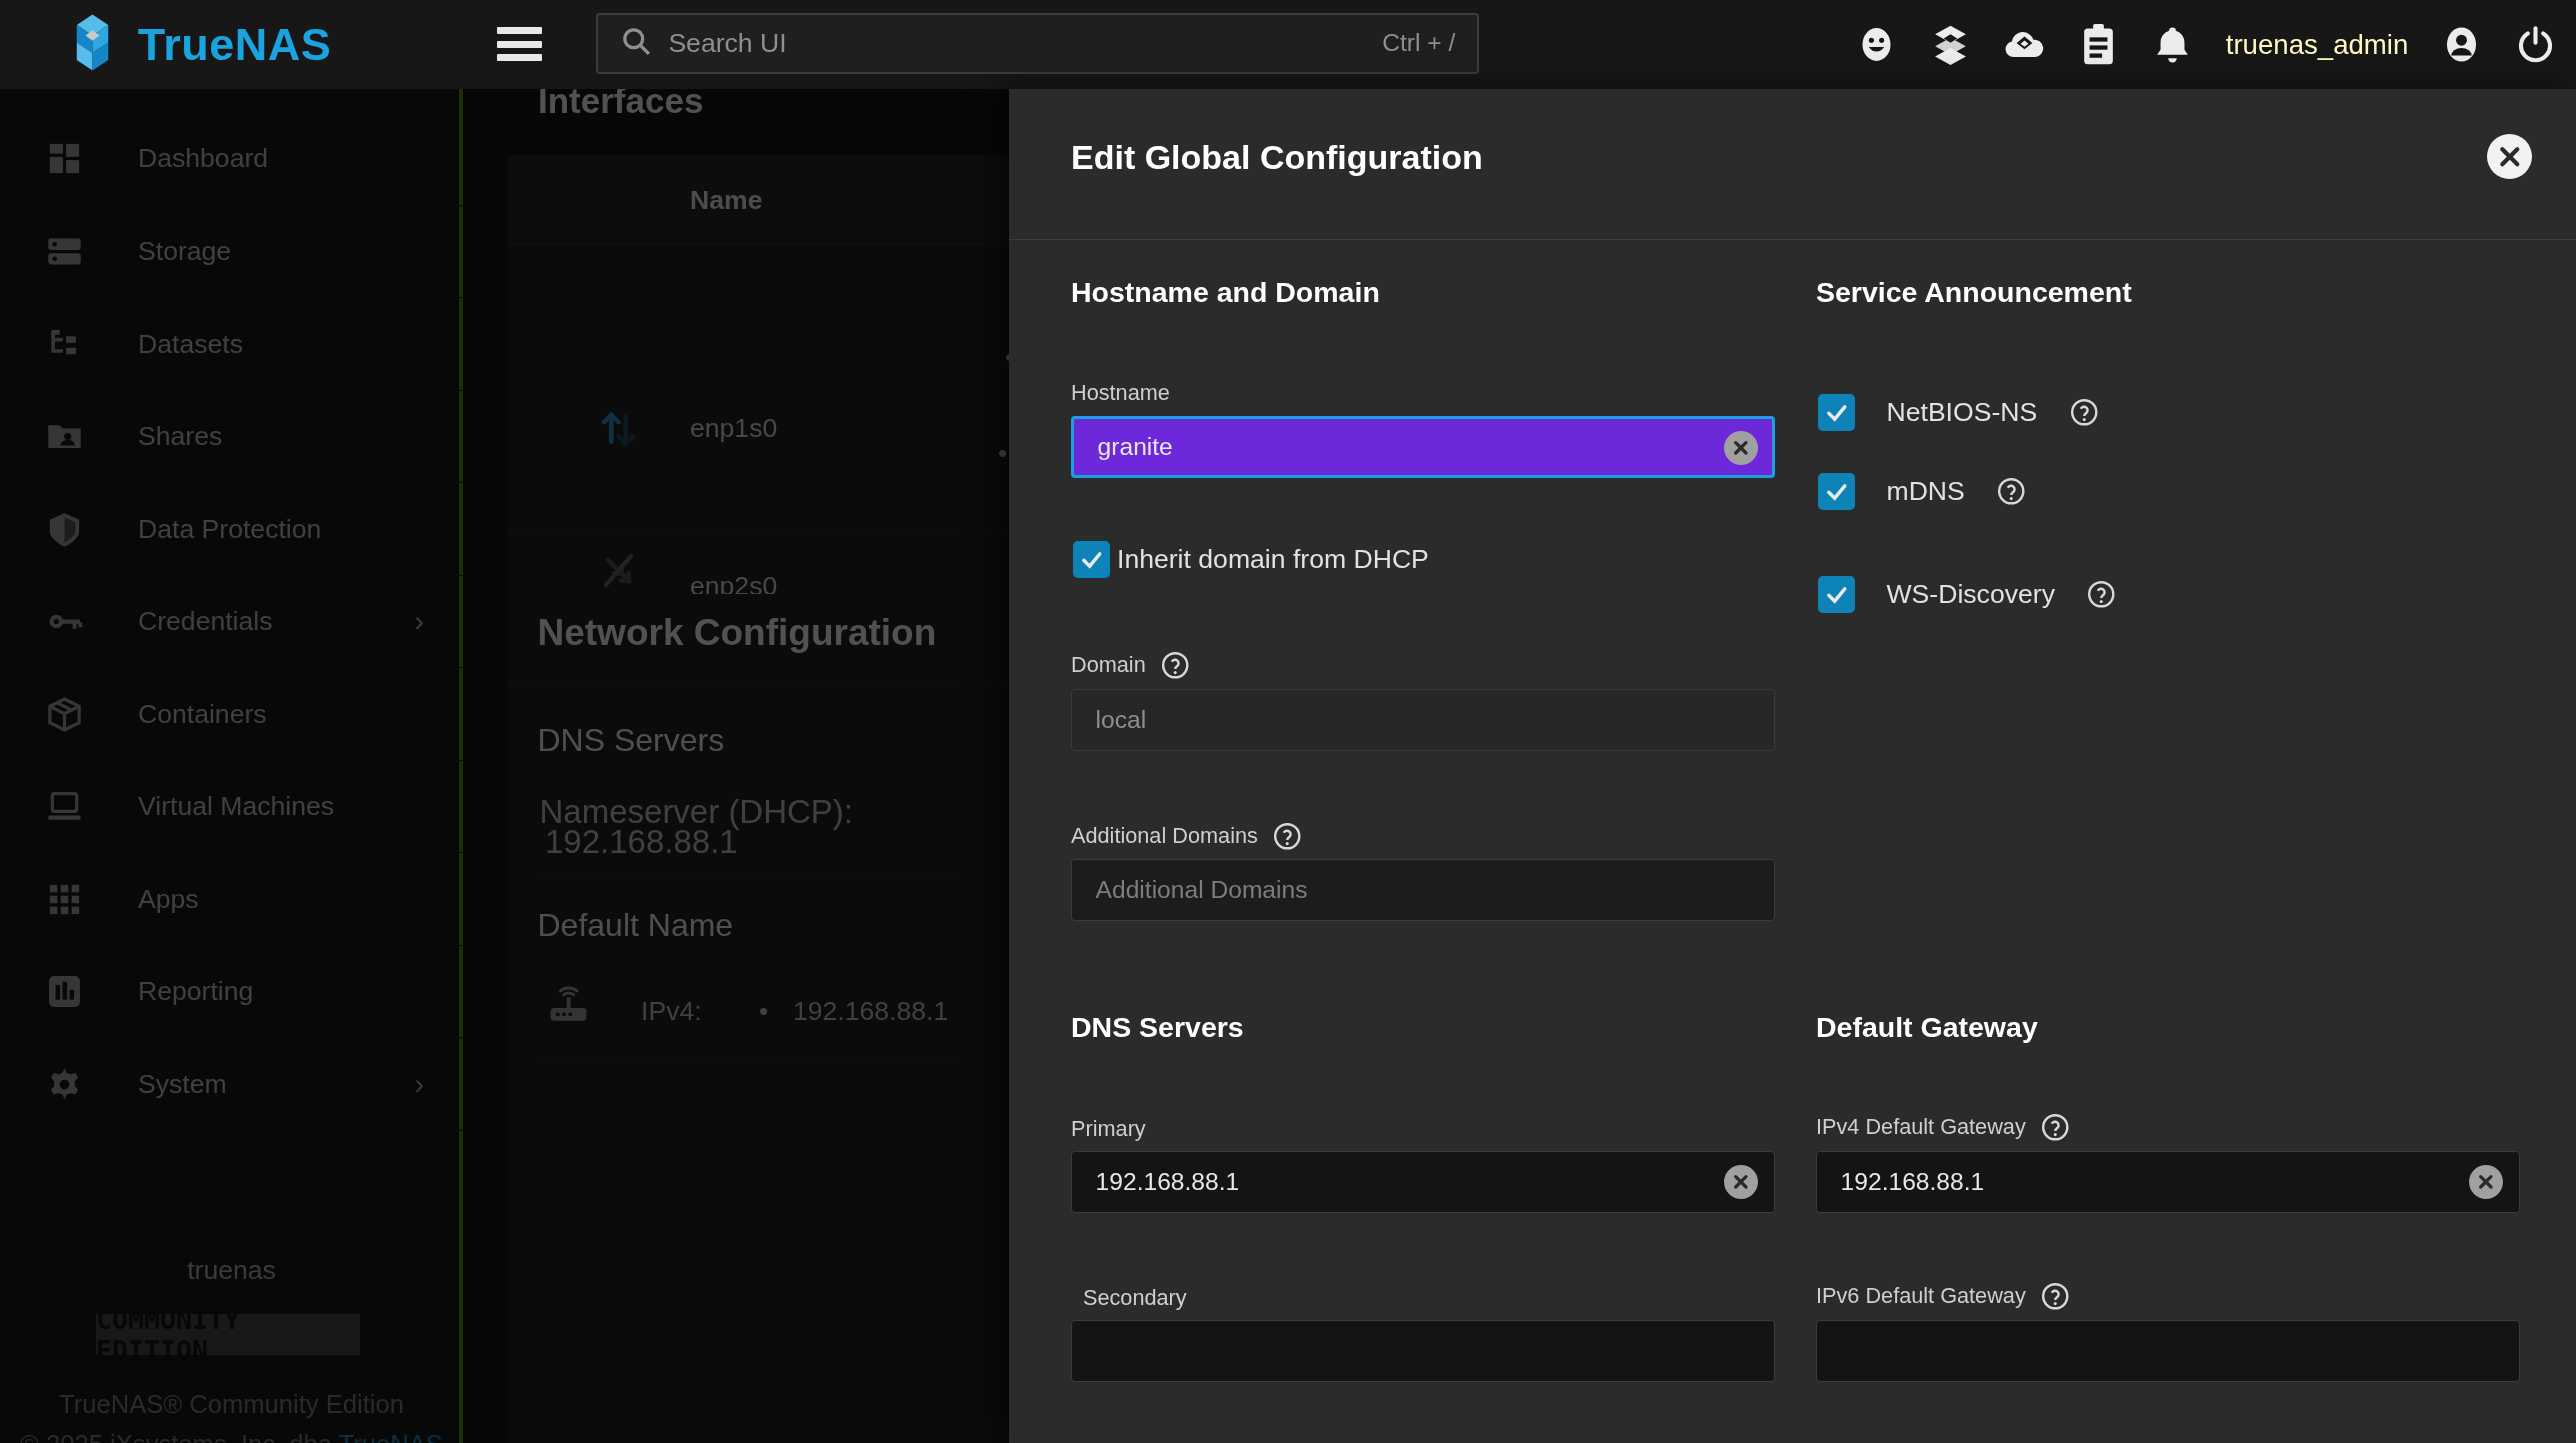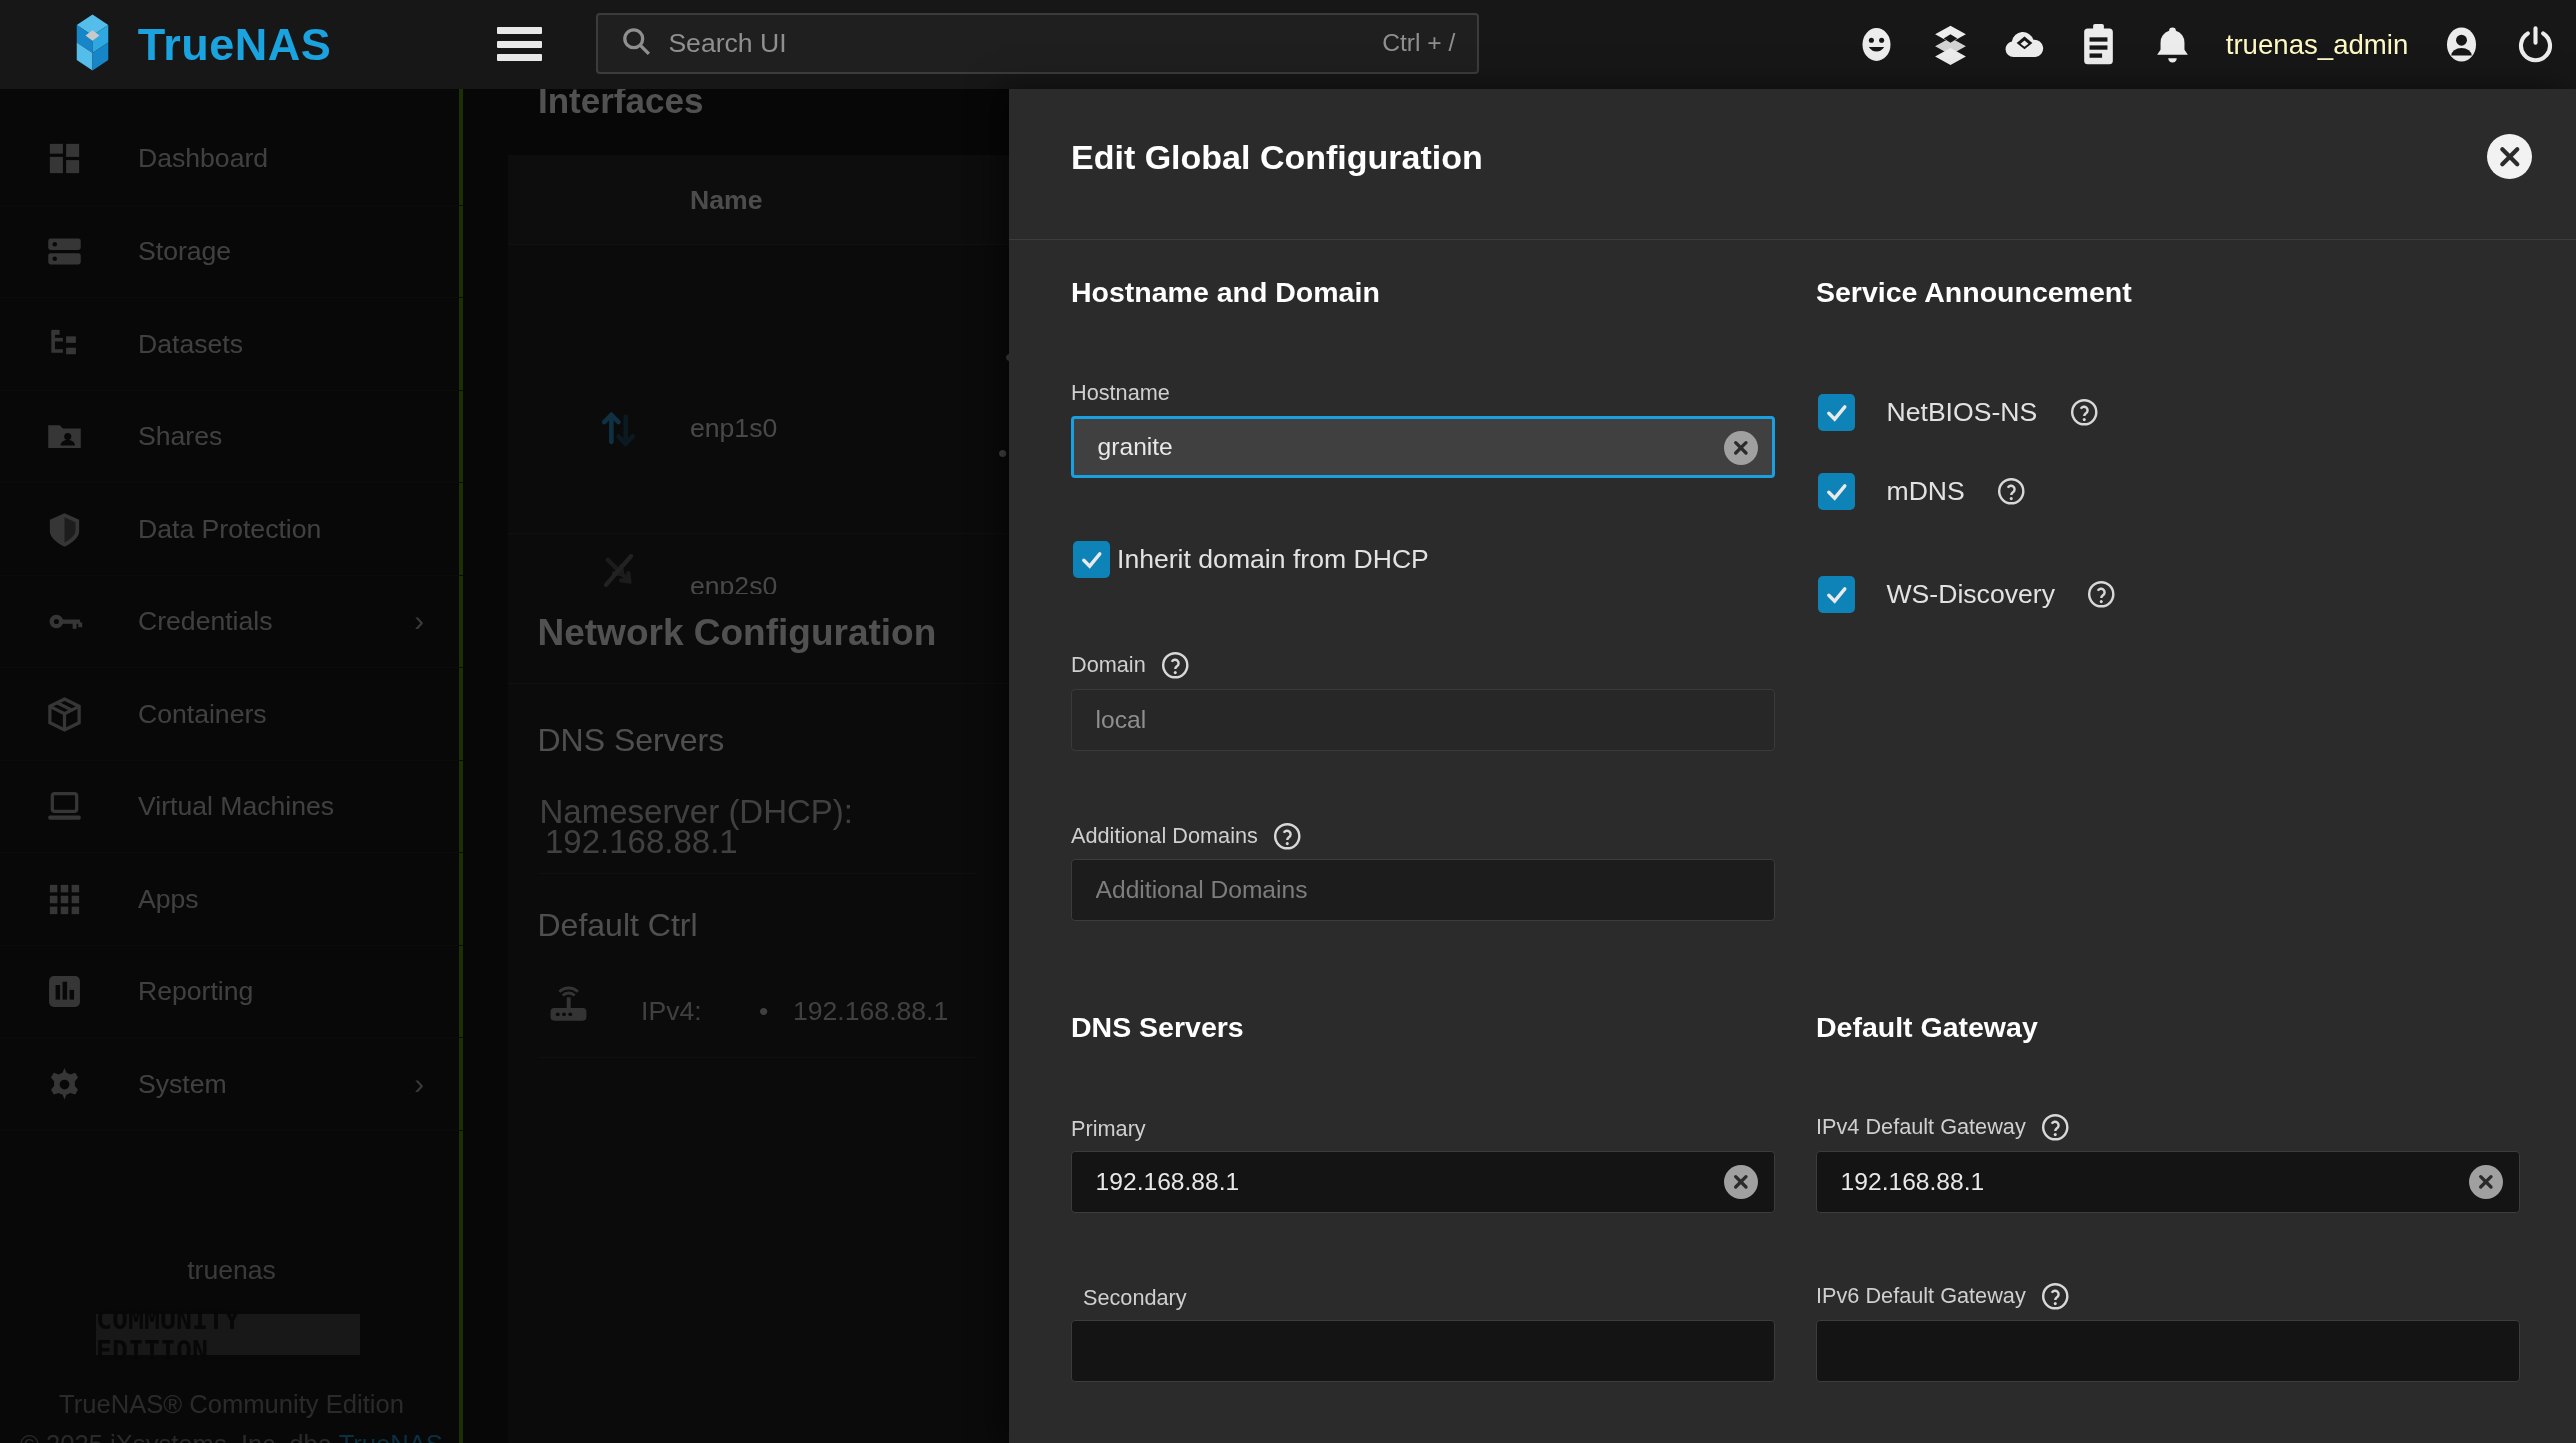--- a/index.html
+++ b/index.html
@@ -56,21 +56,21 @@
 
   
   .panel { position:absolute; left:1009px; top:89px; width:1567px; height:1354px; background:#2b2b2b; z-index:70; box-shadow:-11.8px 0 29.5px rgba(0,0,0,0.5); }
   .panel-title { position:absolute; left:62px; top:49px; font-size:34px; font-weight:700; color:#ffffff; }
   .panel-close { position:absolute; left:1478px; top:45px; width:45px; height:45px; border-radius:50%; background:#f2f2f2; display:flex; align-items:center; justify-content:center; cursor:pointer; }
   .panel-hr { position:absolute; left:0; top:150px; width:1567px; height:1px; background:#3d3d3d; }
   .sec-head { position:absolute; font-size:28.5px; font-weight:700; color:#ffffff; }
   .fld-label { position:absolute; font-size:21.7px; color:#cfcfcf; display:flex; align-items:center; gap:13.8px; }
   .txt-input { position:absolute; width:704px; height:62px; background:#141414; border:1px solid #3c3c3c; border-radius:3.9px; color:#e8e8e8; font-size:24.6px; font-family:inherit; padding:0 63px 0 23.6px; outline:none; }
   .txt-input::placeholder { color:#7d7d7d; }
-  .txt-input.focused { border:3px solid #18a0e0; background:#404040; }
+  .txt-input.focused { border:3px solid #18a0e0; background:#6d28d9; }
   .txt-input.disabled { background:#272727; border:1px solid #3a3a3a; color:#8f8f8f; padding-right:23.6px; }
   .clear-btn { position:absolute; width:34px; height:34px; border-radius:50%; background:#a0a0a0; display:flex; align-items:center; justify-content:center; cursor:pointer; }
   .clear-btn svg { display:block; }
   .cbx-row { position:absolute; display:flex; align-items:center; gap:31.5px; cursor:pointer; }
   .cbx { width:37px; height:37px; border-radius:4.9px; background:#0d83b8; display:flex; align-items:center; justify-content:center; }
   .cbx-label { font-size:26.6px; color:#e2e2e2; }
   .help { width:30.5px; height:30.5px; flex:none; display:flex; align-items:center; justify-content:center; cursor:pointer; }
 </style>
 </head>
 <body>
@@ -346,21 +346,21 @@
 
       <div class="card" style="left:44px; top:505px; width:1053px; height:851px;">
         <div class="nc-head" style="left:29.5px; top:17.7px;">Network Configuration</div>
         <div class="nc-div" style="left:0px; top:89px; width:1053px;"></div>
 
         <div class="nc-sub" style="left:29.5px; top:128px;">DNS Servers</div>
         <div class="nc-text" style="left:31.5px; top:199px;">Nameserver (DHCP):</div>
         <div class="nc-text" style="left:37px; top:229px;">192.168.88.1</div>
         <div class="nc-div" style="left:29.5px; top:279px; width:438px;"></div>
 
-        <div class="nc-sub" style="left:29.5px; top:313px;">Default Ctrl</div>
+        <div class="nc-sub" style="left:29.5px; top:313px;">Default Name</div>
         <span class="nav-icon" style="left:39px; top:389px;">
           <svg width="45" height="45" viewBox="0 0 24 24" fill="#8a8a8a">
               <rect x="2" y="14" width="20" height="7" rx="2"></rect>
               <rect x="11" y="8" width="2.2" height="6"></rect>
               <path d="M8.8 7 a4.6 4.6 0 0 1 6.6 0" fill="none" stroke="#8a8a8a" stroke-width="1.6"></path>
               <path d="M6.9 4.9 a7.4 7.4 0 0 1 10.4 0" fill="none" stroke="#8a8a8a" stroke-width="1.6"></path>
               <circle cx="6" cy="17.5" r="1.1" fill="#1d1d1d"></circle>
               <circle cx="9.5" cy="17.5" r="1.1" fill="#1d1d1d"></circle>
               <circle cx="13" cy="17.5" r="1.1" fill="#1d1d1d"></circle>
             </svg>

